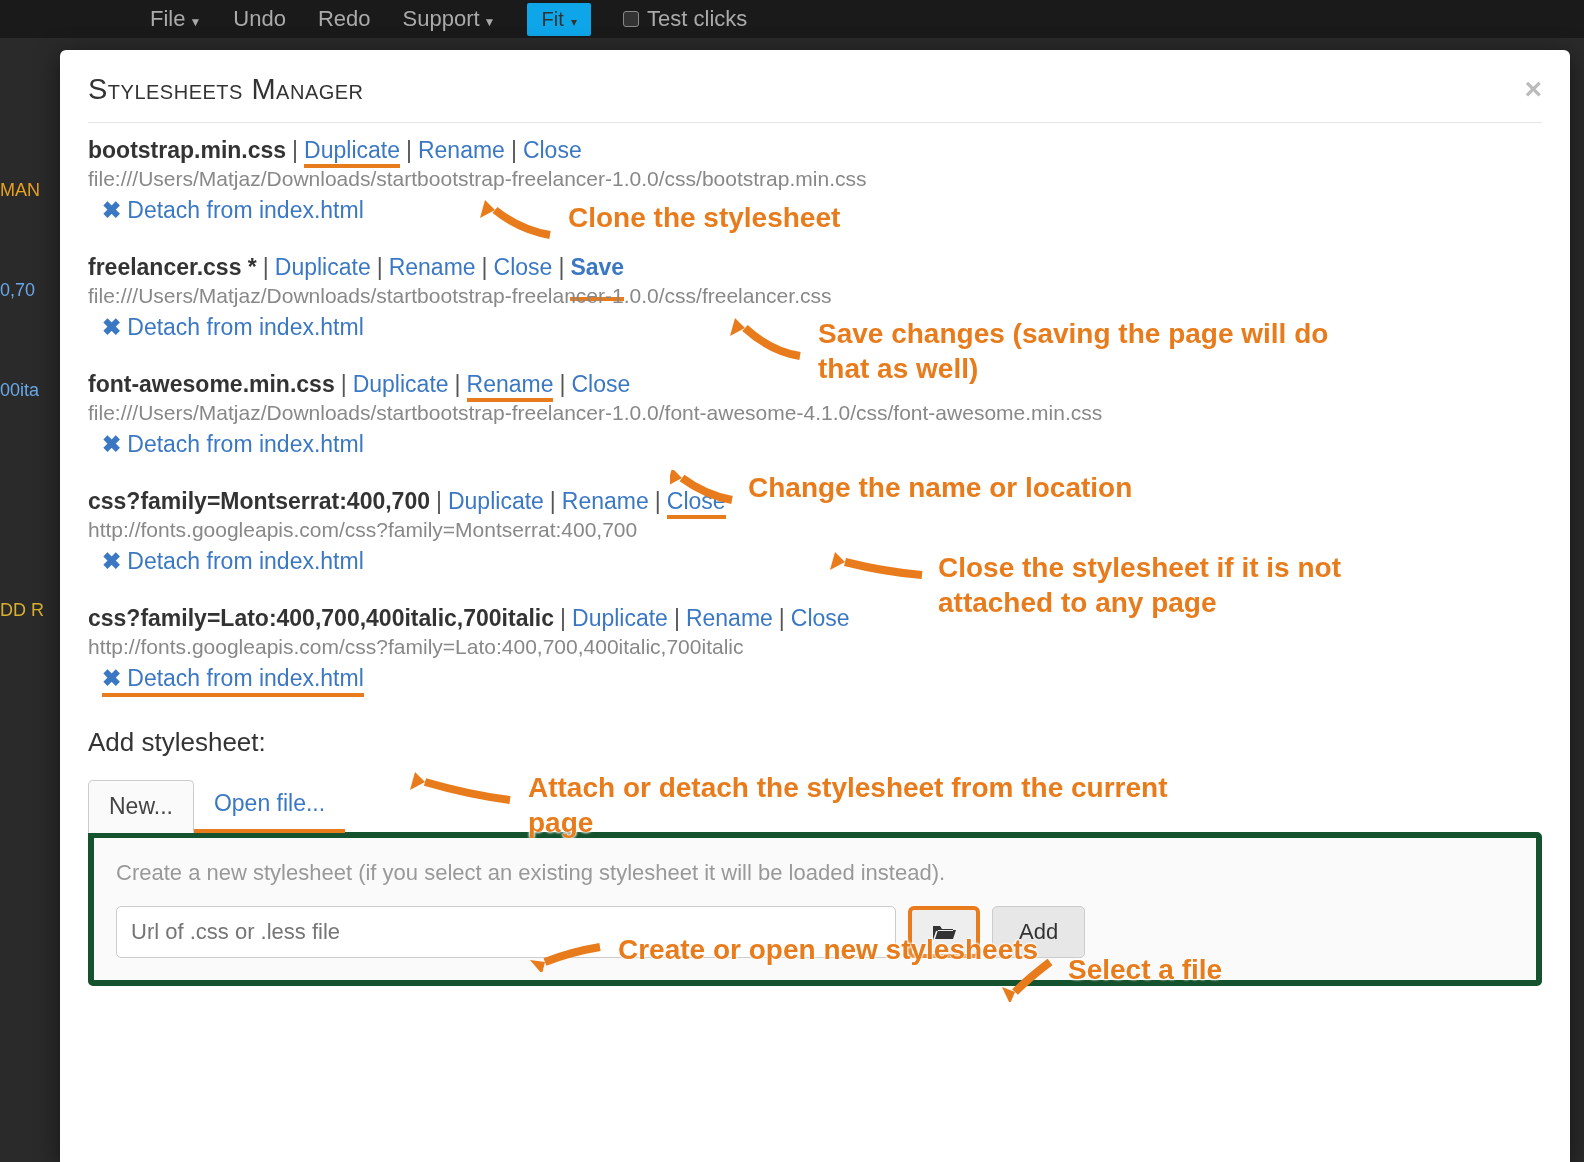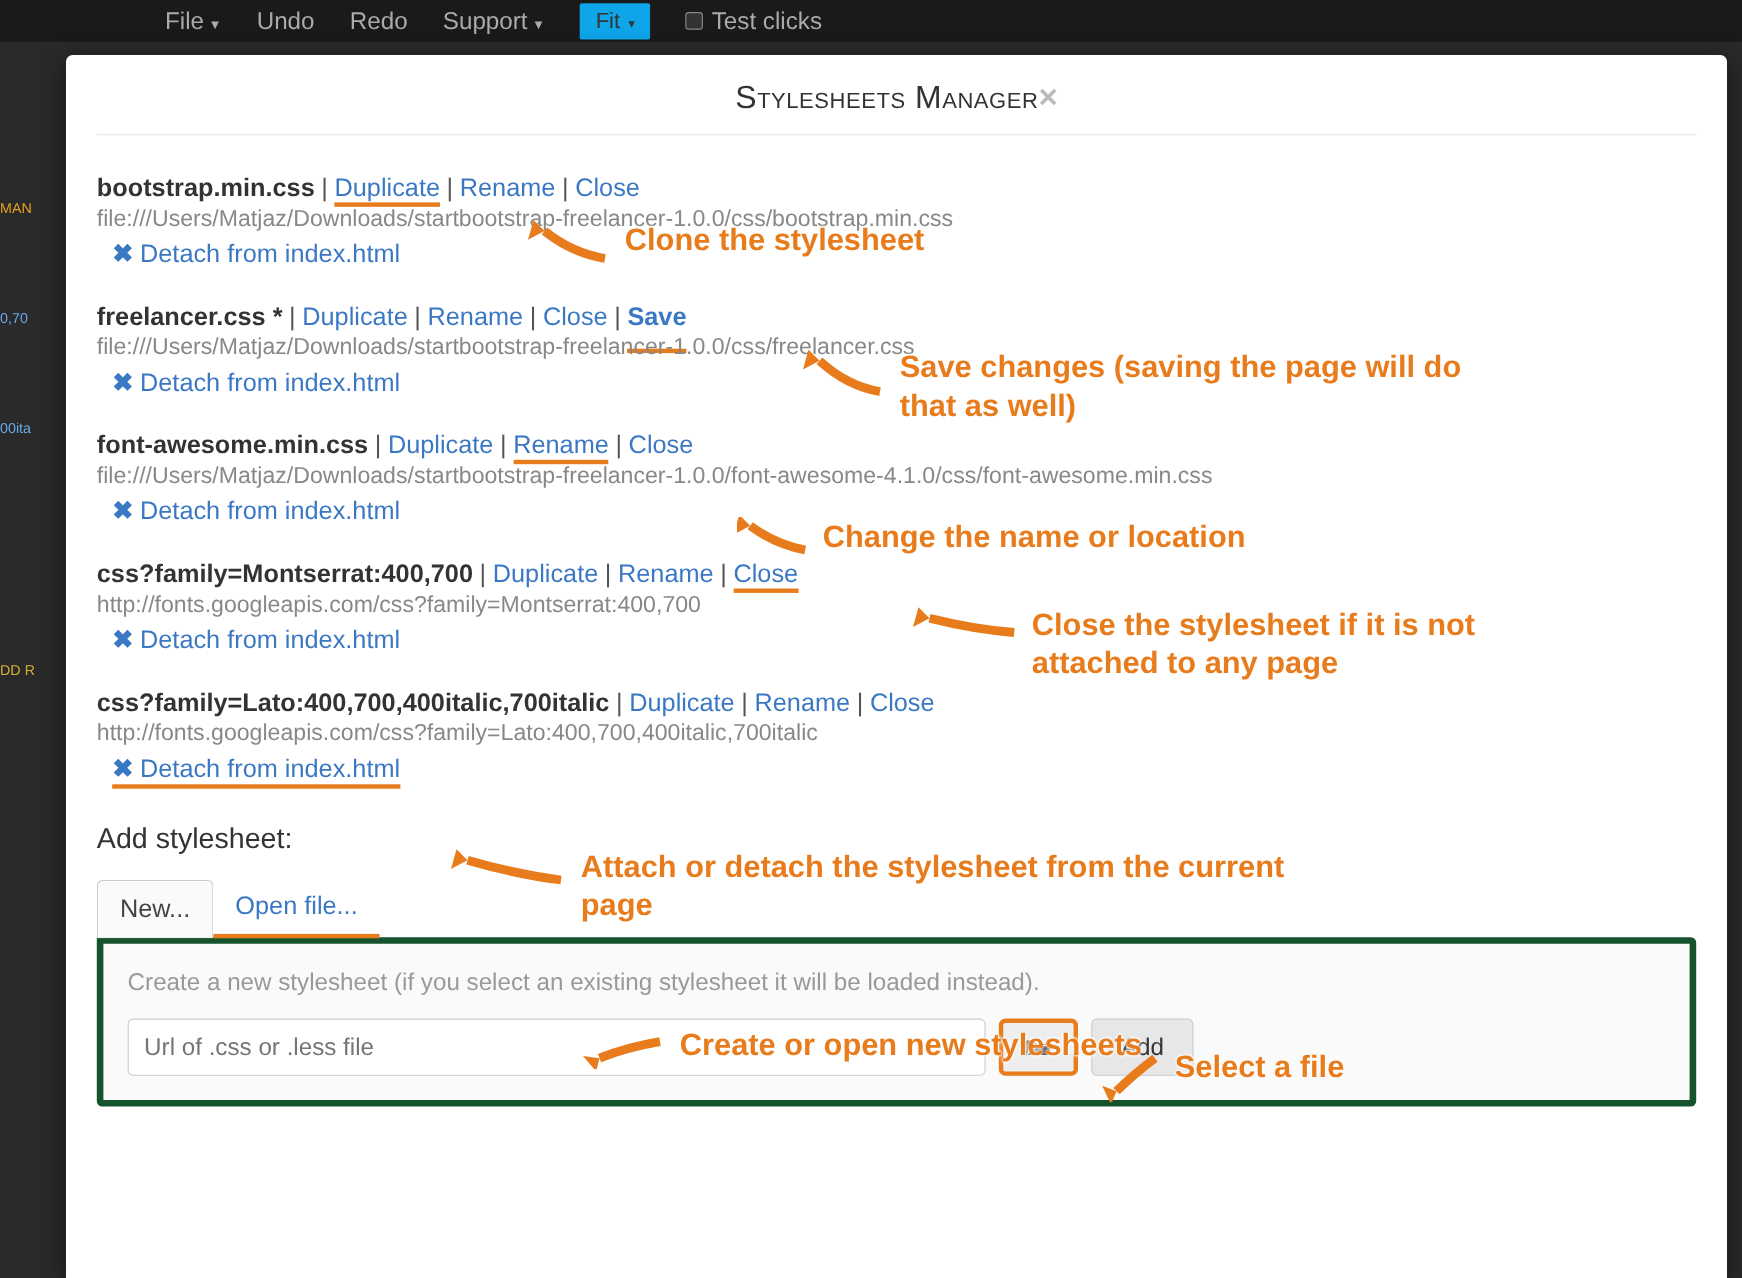--- a/index.html
+++ b/index.html
@@ -34,43 +34,43 @@
     cursor: pointer;
   }
   .checkbox-area { display: flex; align-items: center; gap: 8px; color: #aaa; font-size: 22px; }
   .checkbox { width: 16px; height: 16px; border: 1px solid #888; background: #333; border-radius: 3px;}
 
   .side-hints {
     position: absolute;
     left: 0; top: 160px;
     width: 44px;
     color: #e8a020;
-    font-size: 13px;
+    font-size: 18px;
     line-height: 60px;
   }
   .side-hints div { height: 100px; overflow: hidden; white-space: nowrap; }
 
   .modal {
     position: absolute;
     top: 50px; left: 60px;
     width: 1510px;
     height: 1112px;
     background: #fff;
     border-radius: 6px 6px 0 0;
     padding: 22px 28px;
     box-shadow: 0 5px 25px rgba(0,0,0,0.5);
     overflow: hidden;
   }
   .modal-header {
     display: flex;
-    justify-content: center;
+    justify-content: space-between;
     align-items: center;
     border-bottom: 1px solid #e5e5e5;
     padding-bottom: 16px;
-    margin-bottom: 34px;
+    margin-bottom: 14px;
   }
   .modal-title { font-variant: small-caps; font-size: 29px; color: #333; font-weight: 500; letter-spacing: 0.5px;}
   .close-x { color: #bbb; font-size: 30px; cursor: pointer; font-weight: bold; }
 
   .sheet { margin-bottom: 30px; }
   .sheet-head { font-size: 23px; color: #333; }
   .sheet-name { font-weight: bold; }
   .sheet-head .sep { color: #555; padding: 0 6px; font-weight: normal;}
   .sheet-head a { color: #3b78c4; text-decoration: none; cursor: pointer; }
   .sheet-head a.save { font-weight: bold; }

